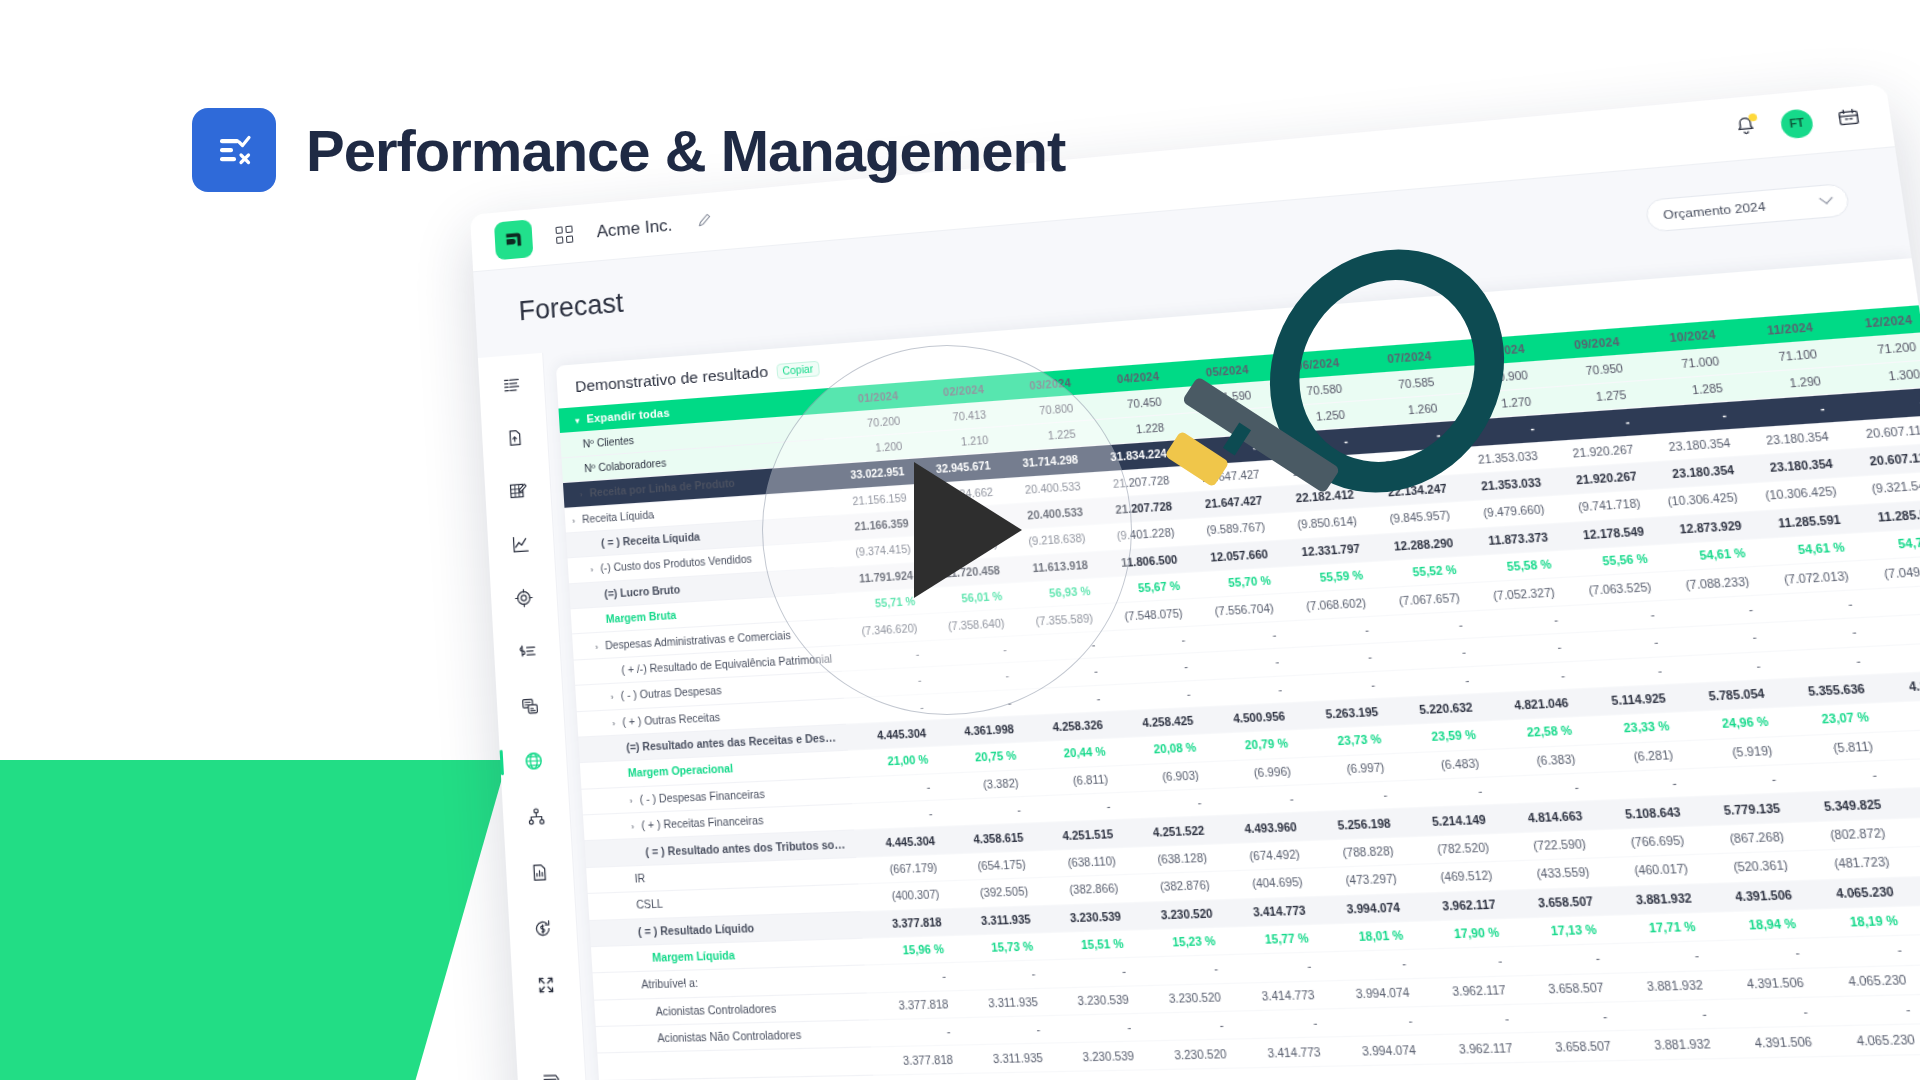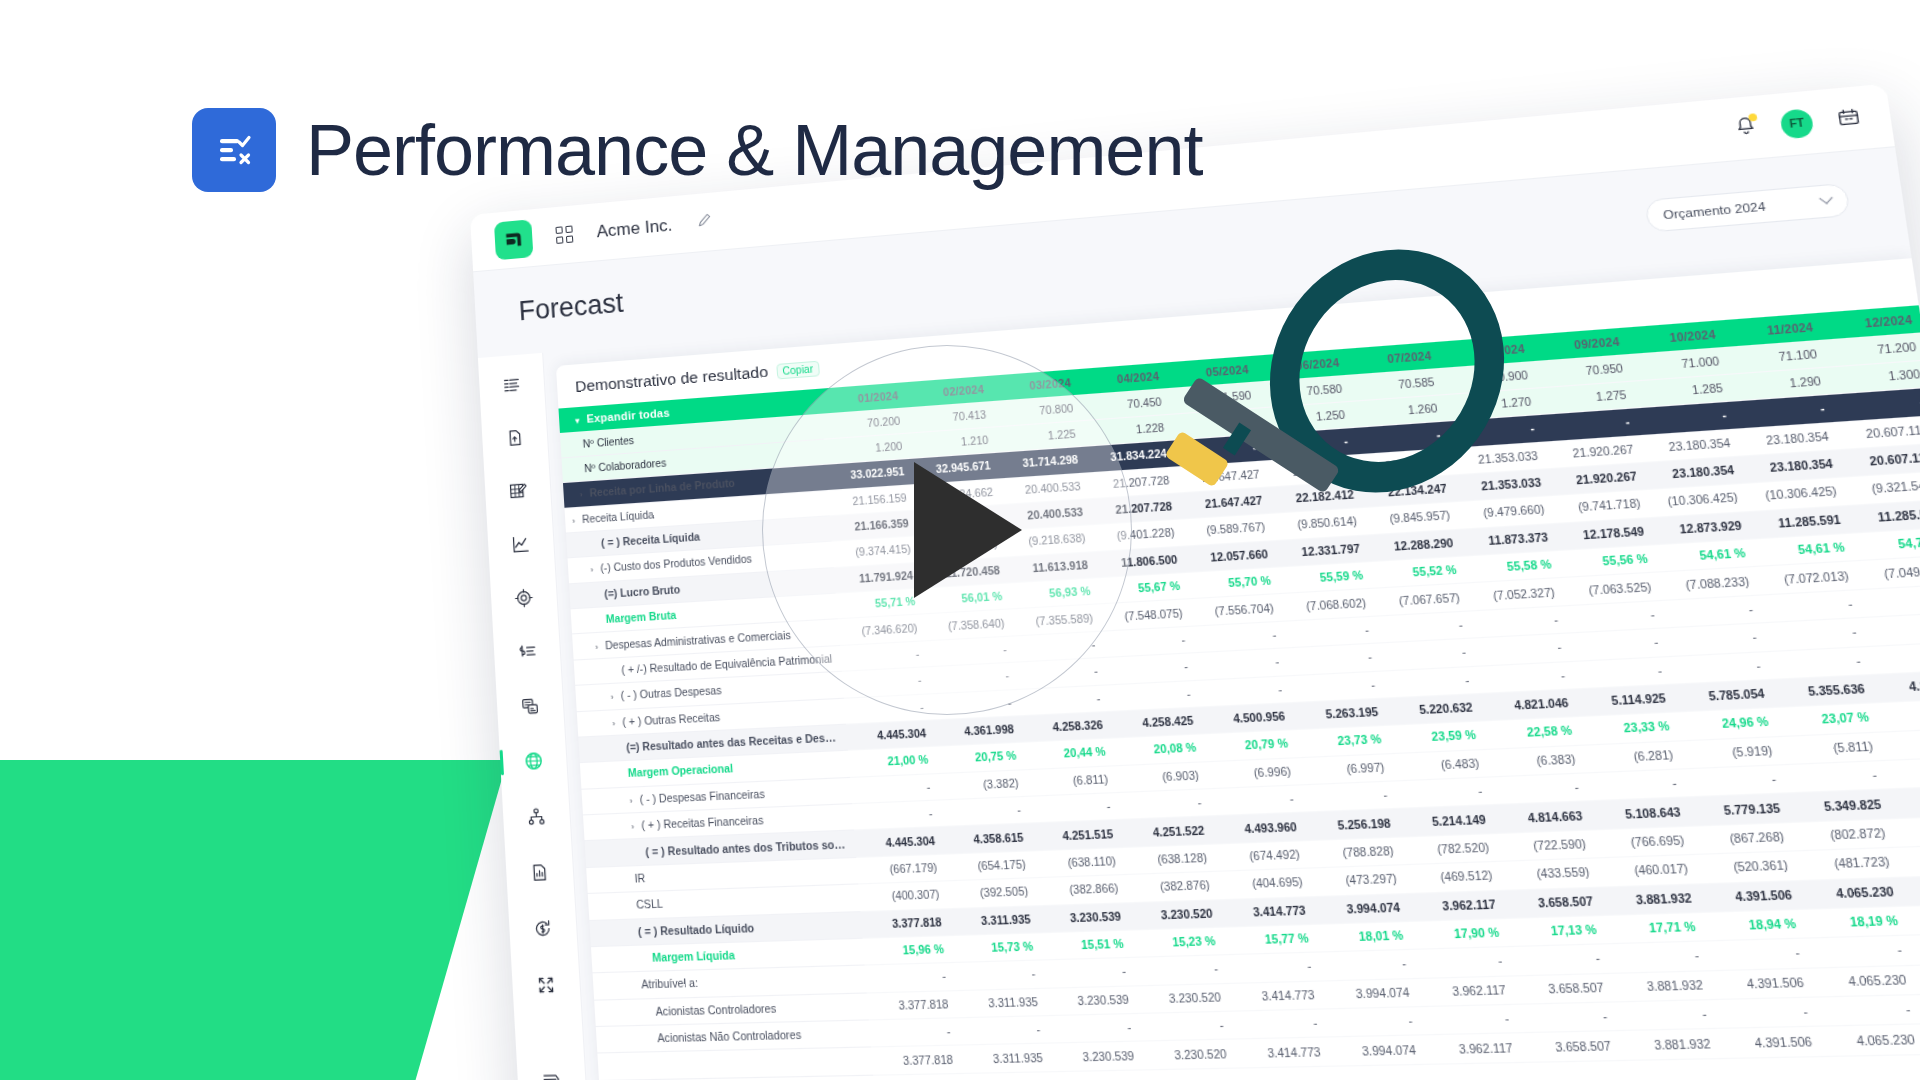--- a/index.html
+++ b/index.html
@@ -32,21 +32,21 @@
     display: flex; align-items: center; gap: 30px;
     z-index: 20;
   }
   .brand-logo {
     width: 84px; height: 84px; border-radius: 16px;
     background: #2f6ad9;
     display: flex; align-items: center; justify-content: center;
     flex: 0 0 auto;
   }
   .page-title {
-    font-size: 72px; font-weight: 400; letter-spacing: -1px;
+    font-size: 58px; font-weight: 700; letter-spacing: -1px;
     color: #1f2a44; white-space: nowrap;
   }
 
   
   .app-window {
     position: absolute;
     left: 470px; top: 215px;
     width: 1300px; height: 980px;
     background: #ffffff;
     border-radius: 14px;

